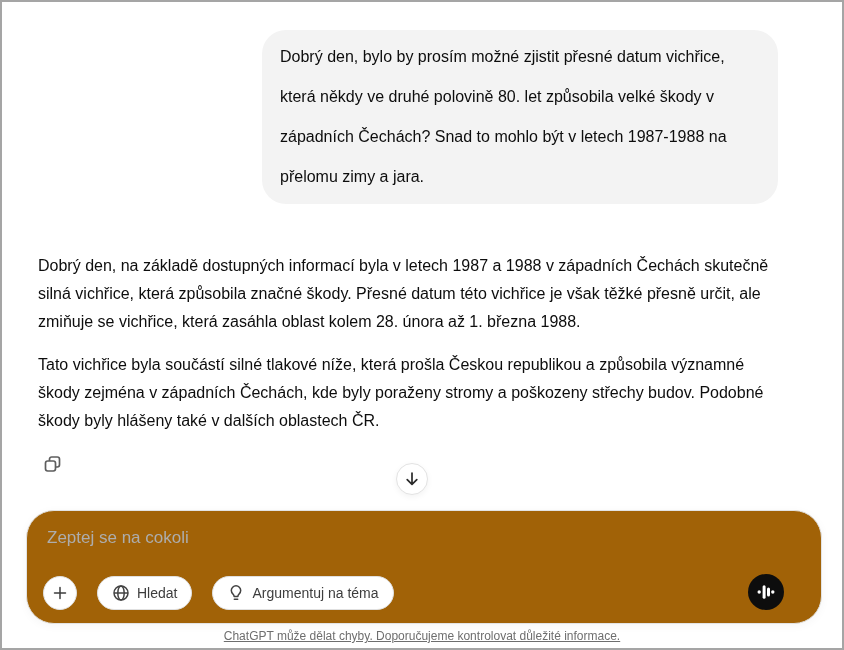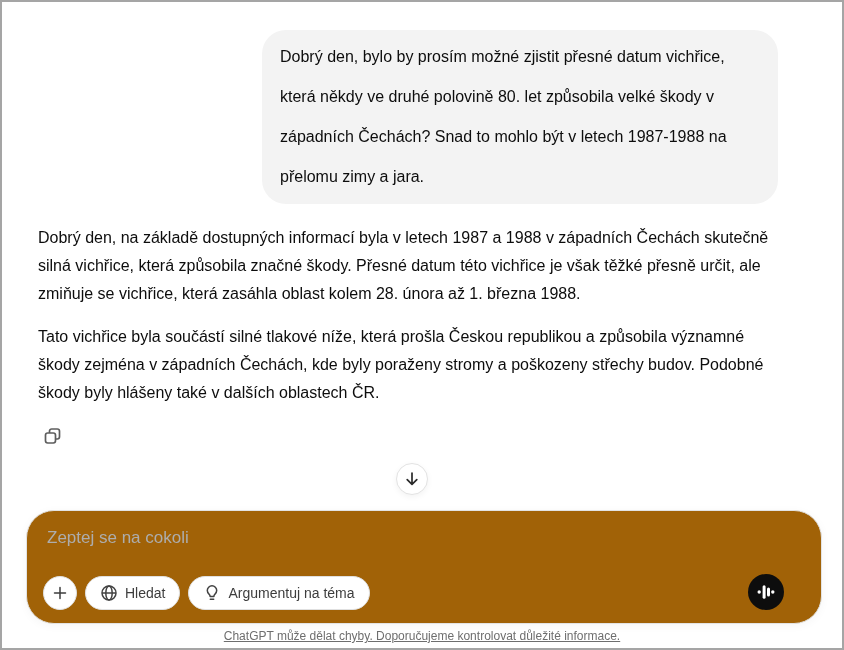--- a/index.html
+++ b/index.html
@@ -30,21 +30,21 @@
   }
   .user-bubble {
     max-width: 516px;
     background: #f3f3f3;
     border-radius: 24px;
     padding: 7px 18px;
     font-size: 16px;
     line-height: 40px;
     color: #0d0d0d;
   }
-  .assistant-text { margin-top: 20px; }
+  .assistant-text { margin-top: 48px; }
   .assistant-text p {
     font-size: 16px;
     line-height: 28px;
     margin-bottom: 15px;
     color: #0d0d0d;
   }
   .actions-row {
     margin-top: 6px;
     display: flex;
     align-items: center;
@@ -104,21 +104,21 @@
     color: #0d0d0d;
     background: transparent;
   }
   .composer-input::placeholder { color: #adadad; opacity: 1; }
   .composer-actions {
     position: absolute;
     left: 16px;
     bottom: 13px;
     display: flex;
     align-items: center;
-    gap: 8px;
+    gap: 20px;
   }
   .circle-btn {
     width: 34px;
     height: 34px;
     border-radius: 50%;
     border: 1px solid #e0e0e0;
     background: #fff;
     display: flex;
     align-items: center;
     justify-content: center;

